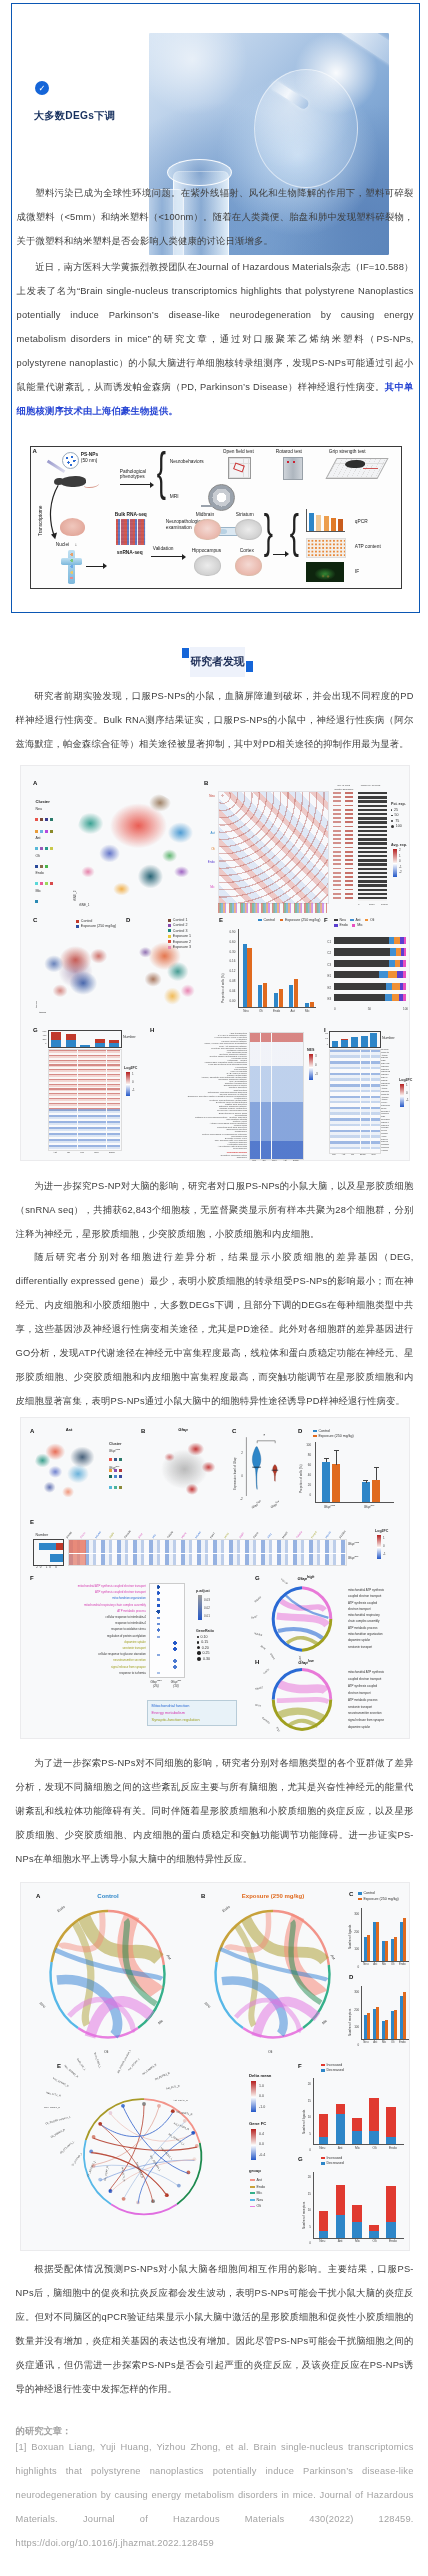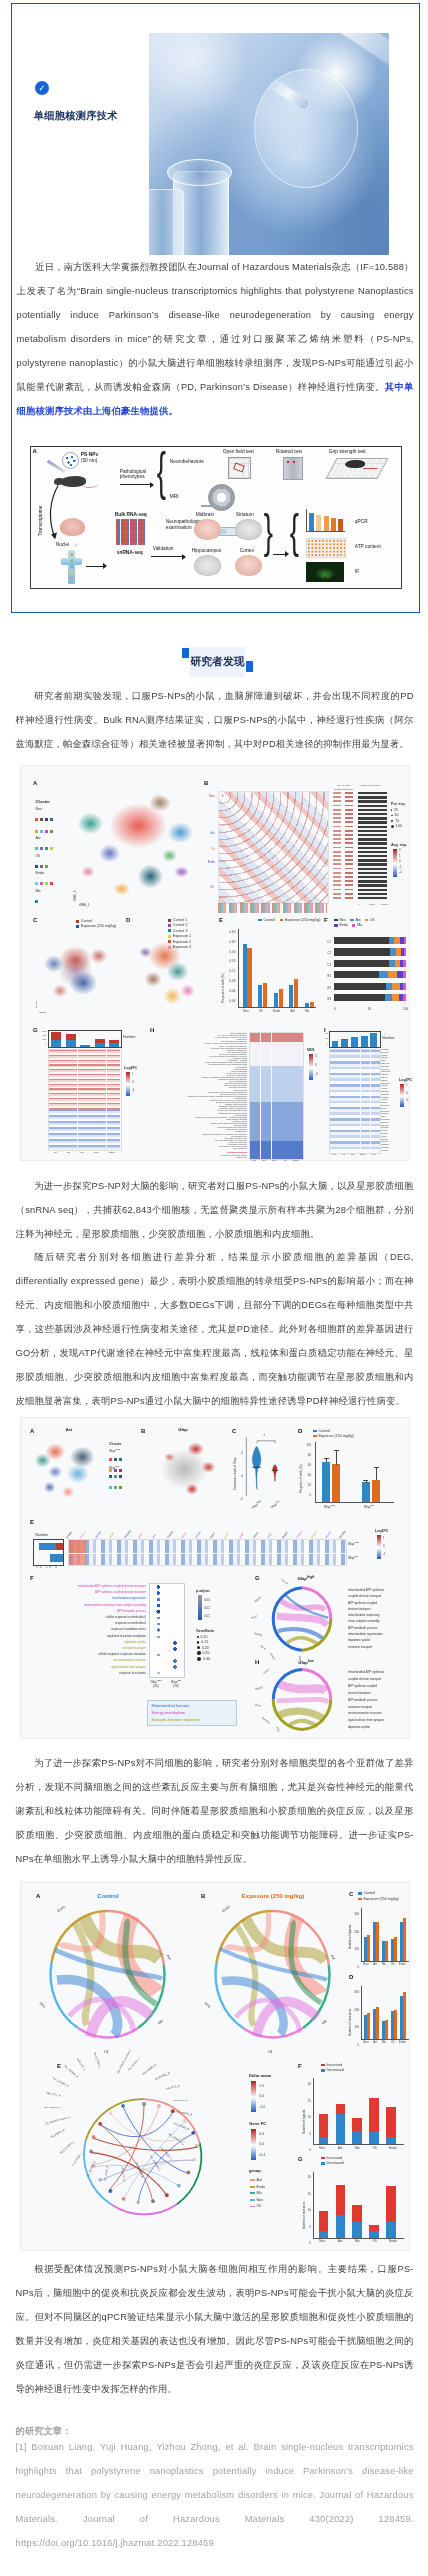--- a/index.html
+++ b/index.html
@@ -141,31 +141,32 @@
 
 <div id="page">
 
   <div class="abs" style="left:10.8px;top:3px;width:407px;height:608px;border:1.2px solid #0b57b4;background:#fff">
 
     <div class="abs" style="left:23px;top:77px;width:14.4px;height:14.4px;border-radius:50%;background:#1565d8;color:#fff;
                 display:flex;align-items:center;justify-content:center;font-size:8.4px;font-weight:bold">
       <span>✓</span>
     </div>
 
-    <div class="abs b" style="left:22px;top:105px;font-size:10.2px;color:#17305e;letter-spacing:0.3px">单细胞核测序技术</div>
+    <div class="abs b" style="left:22px;top:105px;font-size:10.2px;color:#17305e;letter-spacing:0.3px">大多数DEGs下调</div>
 
     <div class="abs hero" style="left:137px;top:29px;width:240px;height:222px">
       <div class="abs bubble" style="left:105px;top:36px;width:102px;height:117px"></div>
       <div class="abs pipette" style="left:129px;top:-18px;width:138px;height:20.4px"></div>
       <div class="abs pipette" style="left:120px;top:57px;width:42px;height:9.6px;opacity:.9"></div>
       <div class="abs tube" style="left:24px;top:138px;width:54px;height:84px"></div>
       <div class="abs tuberim" style="left:18px;top:126px;width:63px;height:25px"></div>
       <div class="abs tube" style="left:-9px;top:156px;width:42px;height:66px;opacity:.8"></div>
     </div>
 
+    <div class="abs para" style="left:4.8px;top:177px;width:397px">塑料污染已成为全球性环境问题。在紫外线辐射、风化和生物降解的作用下，塑料可碎裂成微塑料（&lt;5mm）和纳米塑料（&lt;100nm）。随着在人类粪便、胎盘和肺中发现塑料碎裂物，关于微塑料和纳米塑料是否会影响人类健康的讨论日渐增多。</div>
     <div class="abs para" style="left:4.8px;top:251px;width:397px">
       <span>近日，南方医科大学黄振烈教授团队在Journal of Hazardous Materials杂志（IF=10.588）上发表了名为“Brain single-nucleus transcriptomics highlights that polystyrene Nanoplastics potentially induce Parkinson’s disease-like neurodegeneration by causing energy metabolism disorders in mice”的研究文章，通过对口服聚苯乙烯纳米塑料（PS-NPs, polystyrene nanoplastic）的小鼠大脑进行单细胞核转录组测序，发现PS-NPs可能通过引起小鼠能量代谢紊乱，从而诱发帕金森病（PD, Parkinson’s Disease）样神经退行性病变。</span><span class="b" style="color:#2846d4">其中单细胞核测序技术由上海伯豪生物提供。</span>
     </div>
 
     <div class="abs" style="left:18px;top:442px;width:370px;height:141px;border:1.2px solid #3a3a3a;background:#fdfdfd;overflow:hidden">
       <div class="abs plabel" style="left:1.8px;top:0.6px">A</div>
 
       <div class="abs" style="left:31px;top:4.8px;width:15.6px;height:15.6px;border-radius:50%;border:0.6px solid #9ab;
                   background:radial-gradient(circle 1.2px at 4.2px 4.8px,#2a6ad4 98%,transparent),radial-gradient(circle 1.2px at 9px 3.6px,#2a6ad4 98%,transparent),radial-gradient(circle 1.2px at 11.4px 7.8px,#2a6ad4 98%,transparent),radial-gradient(circle 1.2px at 5.4px 9.6px,#2a6ad4 98%,transparent),radial-gradient(circle 1.2px at 8.4px 12px,#2a6ad4 98%,transparent),#fff"></div>
       <div class="abs t8 b" style="left:50px;top:4.8px">PS-NPs</div>

